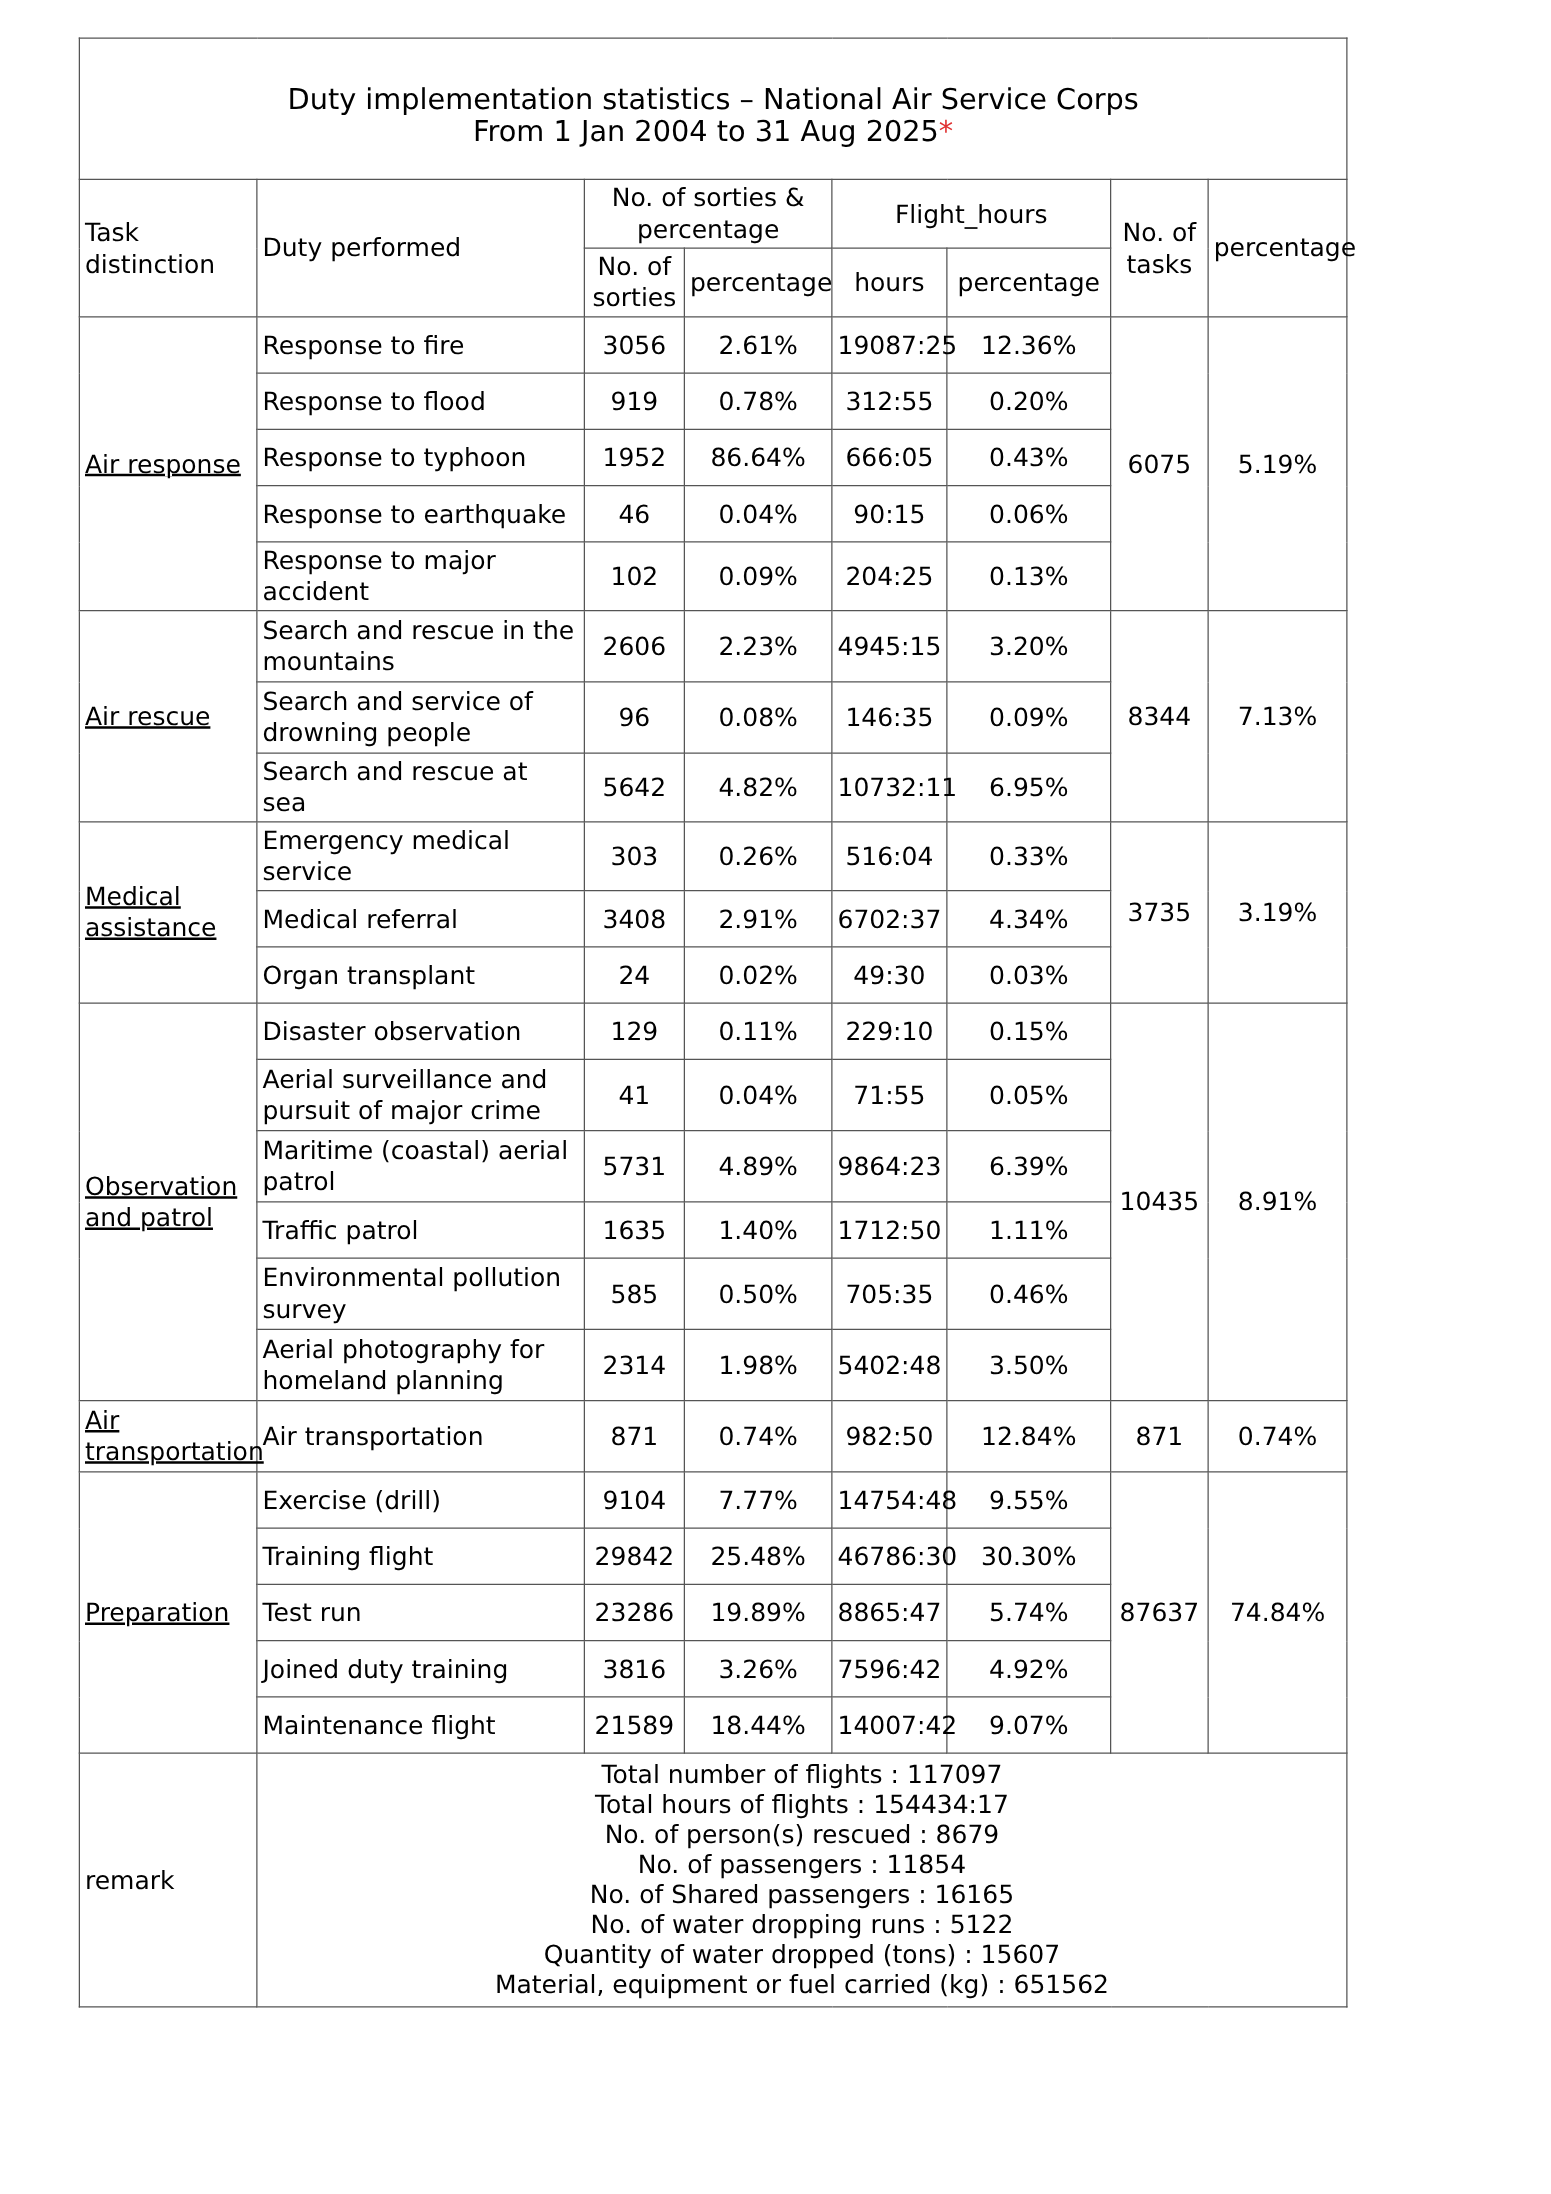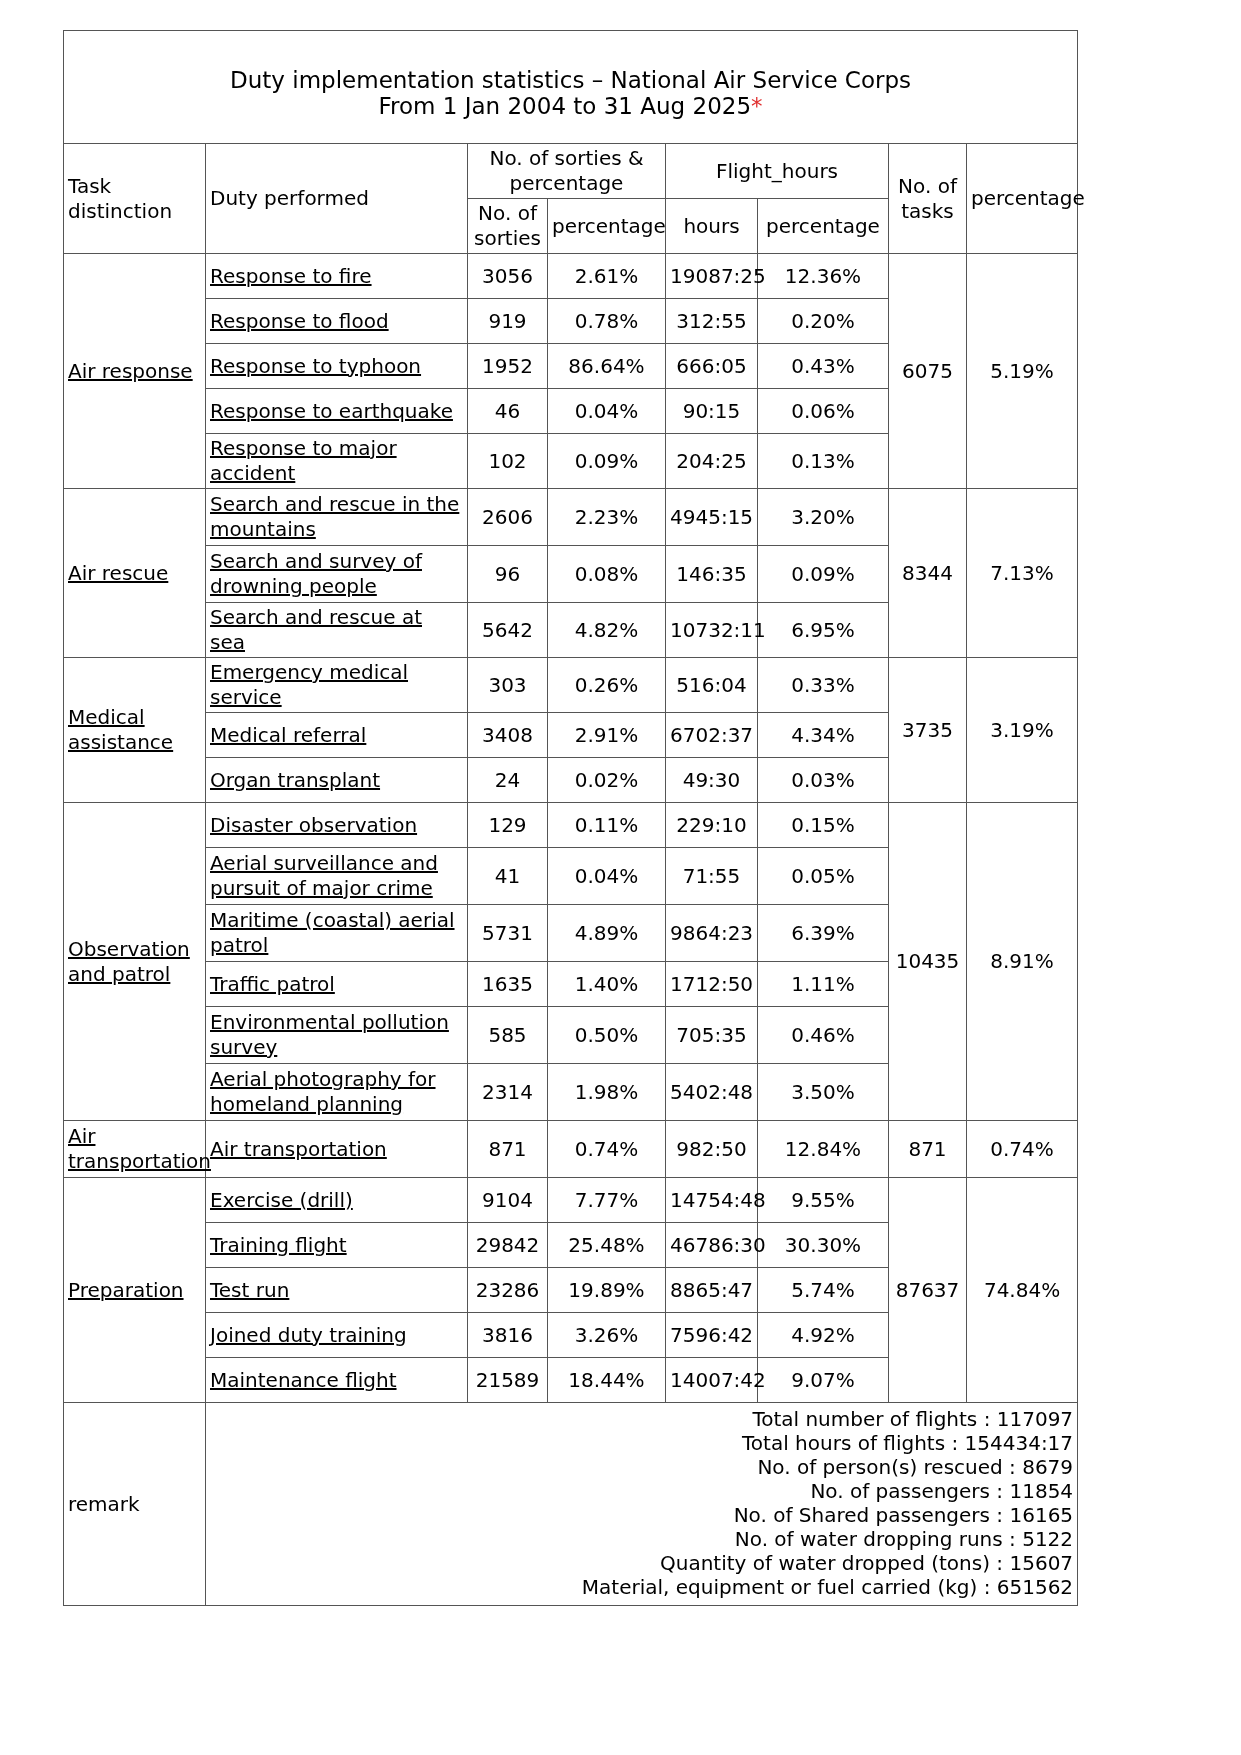--- a/index.html
+++ b/index.html
@@ -5,26 +5,26 @@
   html, body { margin: 0; padding: 0; background: #ffffff; }
   body { width: 1241px; height: 1755px; position: relative; font-family: "DejaVu Sans", "Liberation Sans", sans-serif; color: #000; }
   .page { position: absolute; left: 63px; top: 30px; width: 966px; }
   table { border-collapse: collapse; width: 100%; table-layout: fixed; font-size: 20px; line-height: 25px; }
   td, th { border: 1.5px solid #555; padding: 2px 4px; font-weight: normal; vertical-align: middle; }
   .title-cell { height: 96px; text-align: center; font-size: 23px; line-height: 26px; padding-top: 14px; }
   .title-cell .star { color: #e03030; }
   .hdr { text-align: center; }
   .hdr-left { text-align: left; }
   .num { text-align: center; }
-  .duty { text-align: left; text-decoration: underline; }
+  .duty { text-align: left; }
   .cat { text-align: left; text-decoration: underline; }
   tr.single td { height: 40px; }
   tr.double td { height: 52px; }
   .remark-label { text-align: left; }
-  .remark-text { text-align: right; line-height: 24px; padding: 4px 4px 6px 4px; border-radius: 18px; }
+  .remark-text { text-align: center; line-height: 24px; padding: 4px 4px 6px 4px; border-radius: 18px; }
   .remark-line { display: block; }
 </style>
 </head>
 <body>
 
 <div class="page">
   <table>
     <colgroup>
       <col style="width:142px">
       <col style="width:262px">
@@ -100,21 +100,21 @@
           <td class="cat" rowspan="3">Air rescue</td>
           <td class="duty">Search and rescue in the mountains</td>
           <td class="num">2606</td>
           <td class="num">2.23%</td>
           <td class="num">4945:15</td>
           <td class="num">3.20%</td>
           <td class="num" rowspan="3">8344</td>
           <td class="num" rowspan="3">7.13%</td>
         </tr>
         <tr class="double">
-          <td class="duty">Search and survey of drowning people</td>
+          <td class="duty">Search and service of drowning people</td>
           <td class="num">96</td>
           <td class="num">0.08%</td>
           <td class="num">146:35</td>
           <td class="num">0.09%</td>
         </tr>
         <tr class="single">
           <td class="duty">Search and rescue at sea</td>
           <td class="num">5642</td>
           <td class="num">4.82%</td>
           <td class="num">10732:11</td>

